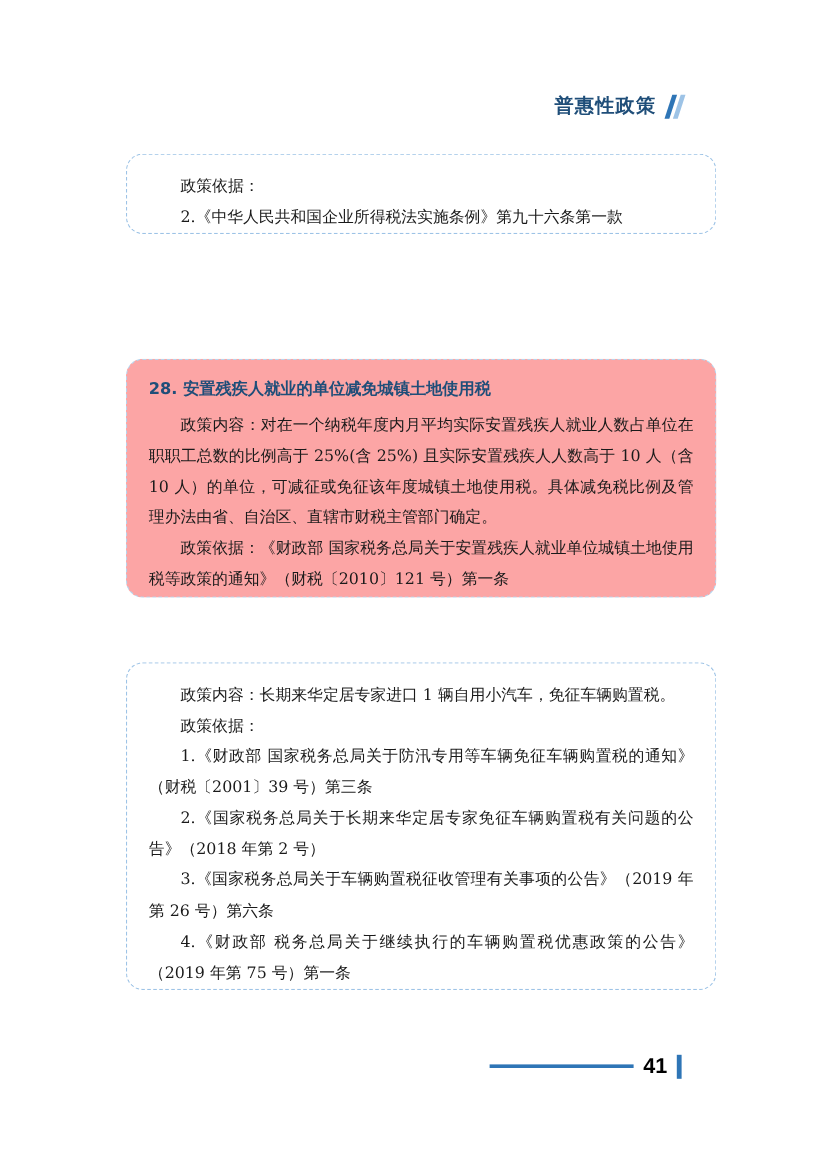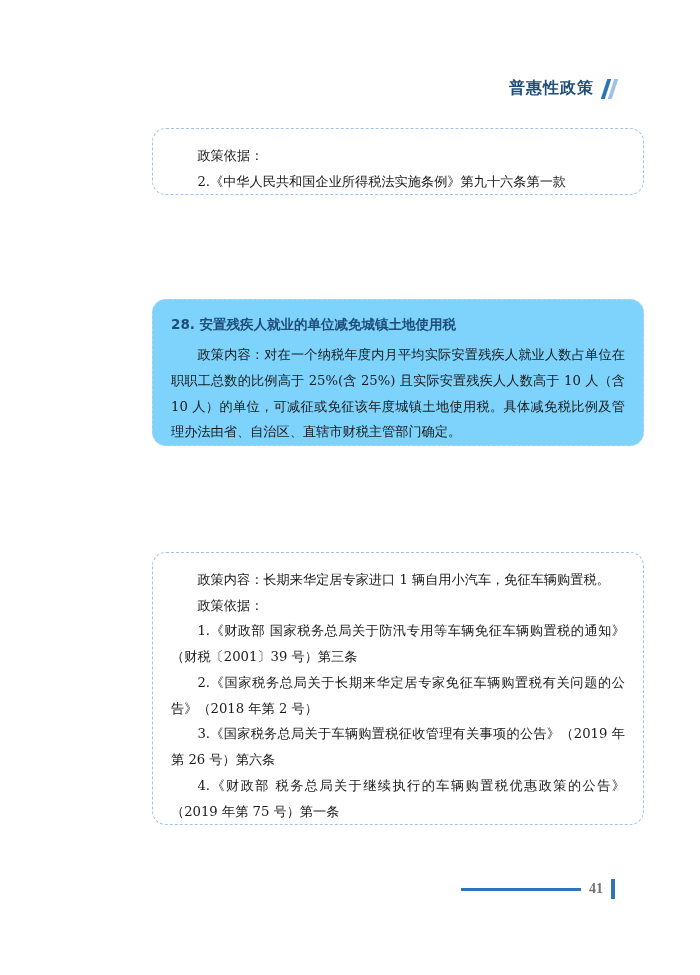--- a/index.html
+++ b/index.html
@@ -13,21 +13,20 @@
     font-family: "DejaVu Serif", "Liberation Serif", serif;
     position: relative;
     overflow: hidden;
   }
 
   .page {
     position: absolute;
     left: 0; top: 0;
     width: 616px;
     height: 975px;
-    margin-left: 47px;
   }
 
   
   .header {
     position: absolute;
     top: 78px;
     right: 48px;
     display: flex;
     align-items: center;
     gap: 10px;
@@ -56,21 +55,21 @@
   .block {
     position: absolute;
     left: 105px;
     width: 492px;
     box-sizing: border-box;
     border: 1px dashed #9dc3e6;
     border-radius: 14px;
     padding: 14px 18px 0 18px;
   }
   .block.tinted {
-    background: #7dd3fc;
+    background: #fca5a5;
     border-color: #b7d4ec;
   }
 
   .block-title {
     font-family: "DejaVu Sans", "Liberation Sans", sans-serif;
     font-size: 13.5px;
     font-weight: bold;
     color: #1f4e79;
     margin: 0 0 8px 0;
     line-height: 1.5;
@@ -94,24 +93,24 @@
     display: flex;
     align-items: center;
     gap: 8px;
   }
   .footer-rule {
     width: 120px;
     height: 3px;
     background: #2e75b6;
   }
   .footer-page {
-    font-family: Liberation Serif, serif;
-    font-size: 14px;
+    font-family: Liberation Sans, sans-serif;
+    font-size: 18px;
     font-weight: bold;
-    color: #737373;
+    color: #000000;
   }
   .footer-bar {
     width: 4px;
     height: 20px;
     background: #2e75b6;
   }
 
   
   #block-1 { top: 128px; }
   #block-2 { top: 299px; }
@@ -131,20 +130,21 @@
   </div>
 
   <div class="block" id="block-1">
     <p class="para indent">政策依据：</p>
     <p class="para indent">2.《中华人民共和国企业所得税法实施条例》第九十六条第一款</p>
   </div>
 
   <div class="block tinted" id="block-2">
     <h3 class="block-title">28. 安置残疾人就业的单位减免城镇土地使用税</h3>
     <p class="para indent">政策内容：对在一个纳税年度内月平均实际安置残疾人就业人数占单位在职职工总数的比例高于 25%(含 25%) 且实际安置残疾人人数高于 10 人（含 10 人）的单位，可减征或免征该年度城镇土地使用税。具体减免税比例及管理办法由省、自治区、直辖市财税主管部门确定。</p>
+    <p class="para indent">政策依据：《财政部 国家税务总局关于安置残疾人就业单位城镇土地使用税等政策的通知》（财税〔2010〕121 号）第一条</p>
   </div>
 
   <div class="block" id="block-3">
     <p class="para indent">政策内容：长期来华定居专家进口 1 辆自用小汽车，免征车辆购置税。</p>
     <p class="para indent">政策依据：</p>
     <p class="para indent">1.《财政部 国家税务总局关于防汛专用等车辆免征车辆购置税的通知》（财税〔2001〕39 号）第三条</p>
     <p class="para indent">2.《国家税务总局关于长期来华定居专家免征车辆购置税有关问题的公告》（2018 年第 2 号）</p>
     <p class="para indent">3.《国家税务总局关于车辆购置税征收管理有关事项的公告》（2019 年第 26 号）第六条</p>
     <p class="para indent">4.《财政部 税务总局关于继续执行的车辆购置税优惠政策的公告》（2019 年第 75 号）第一条</p>
   </div>

